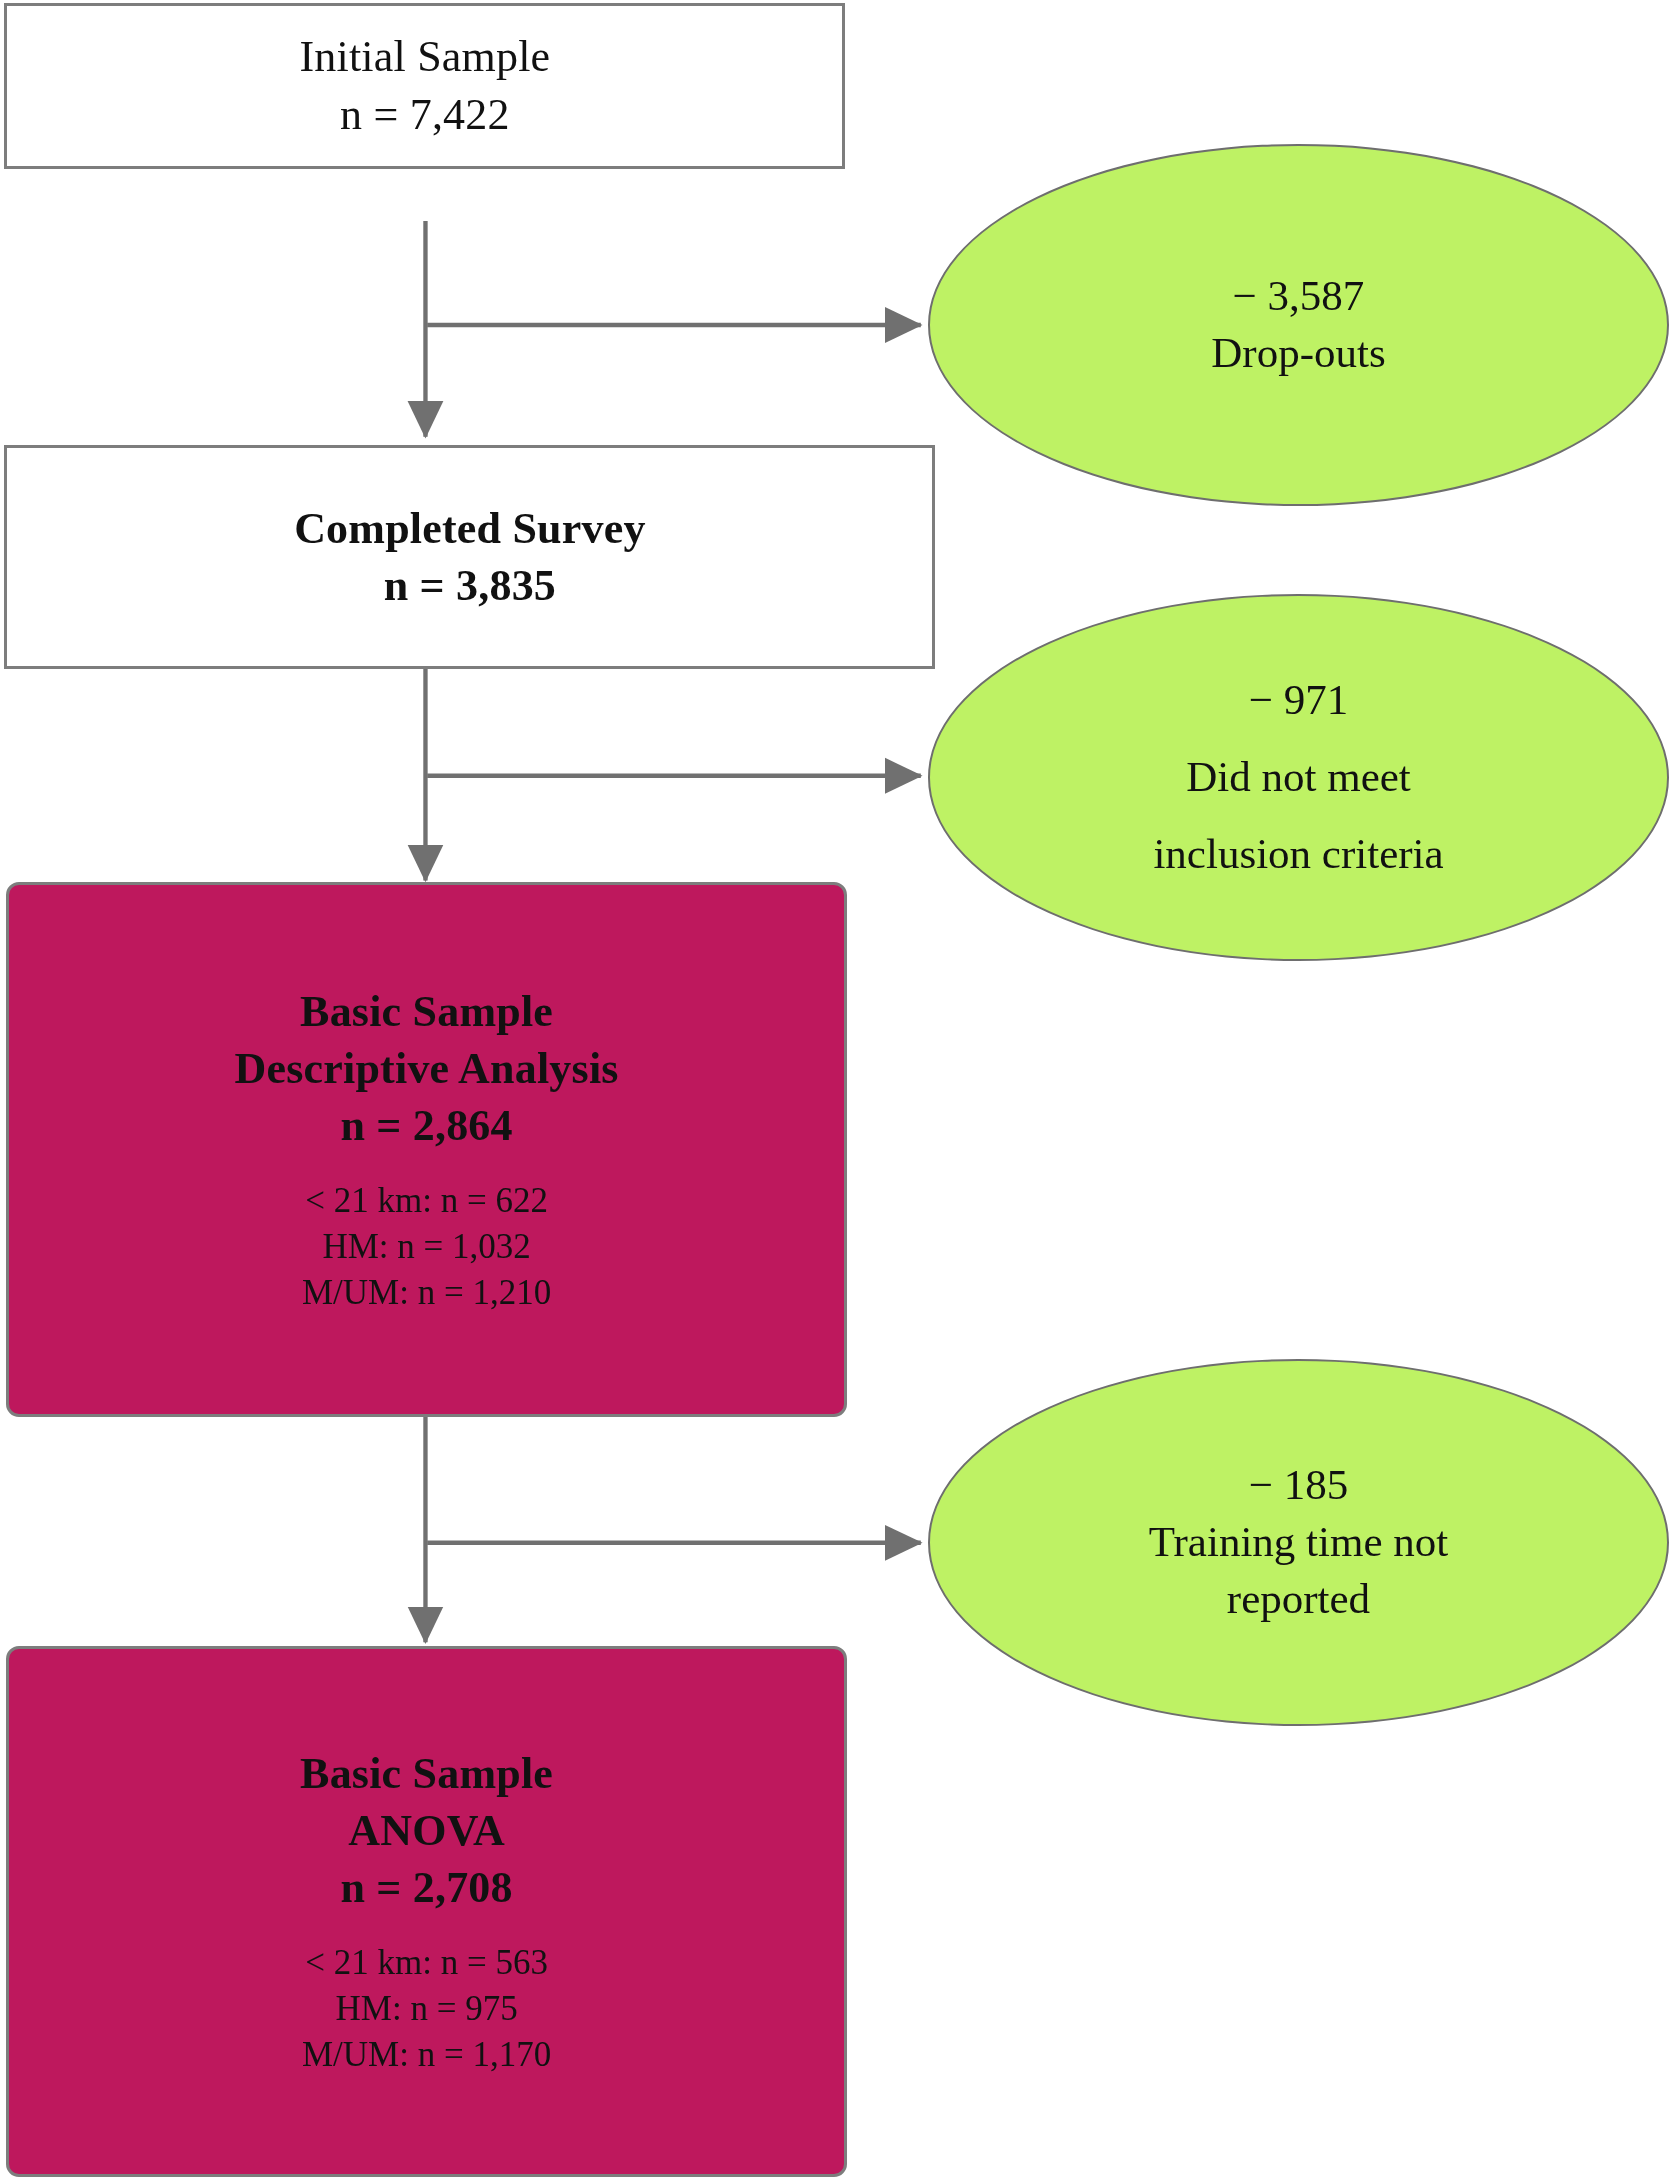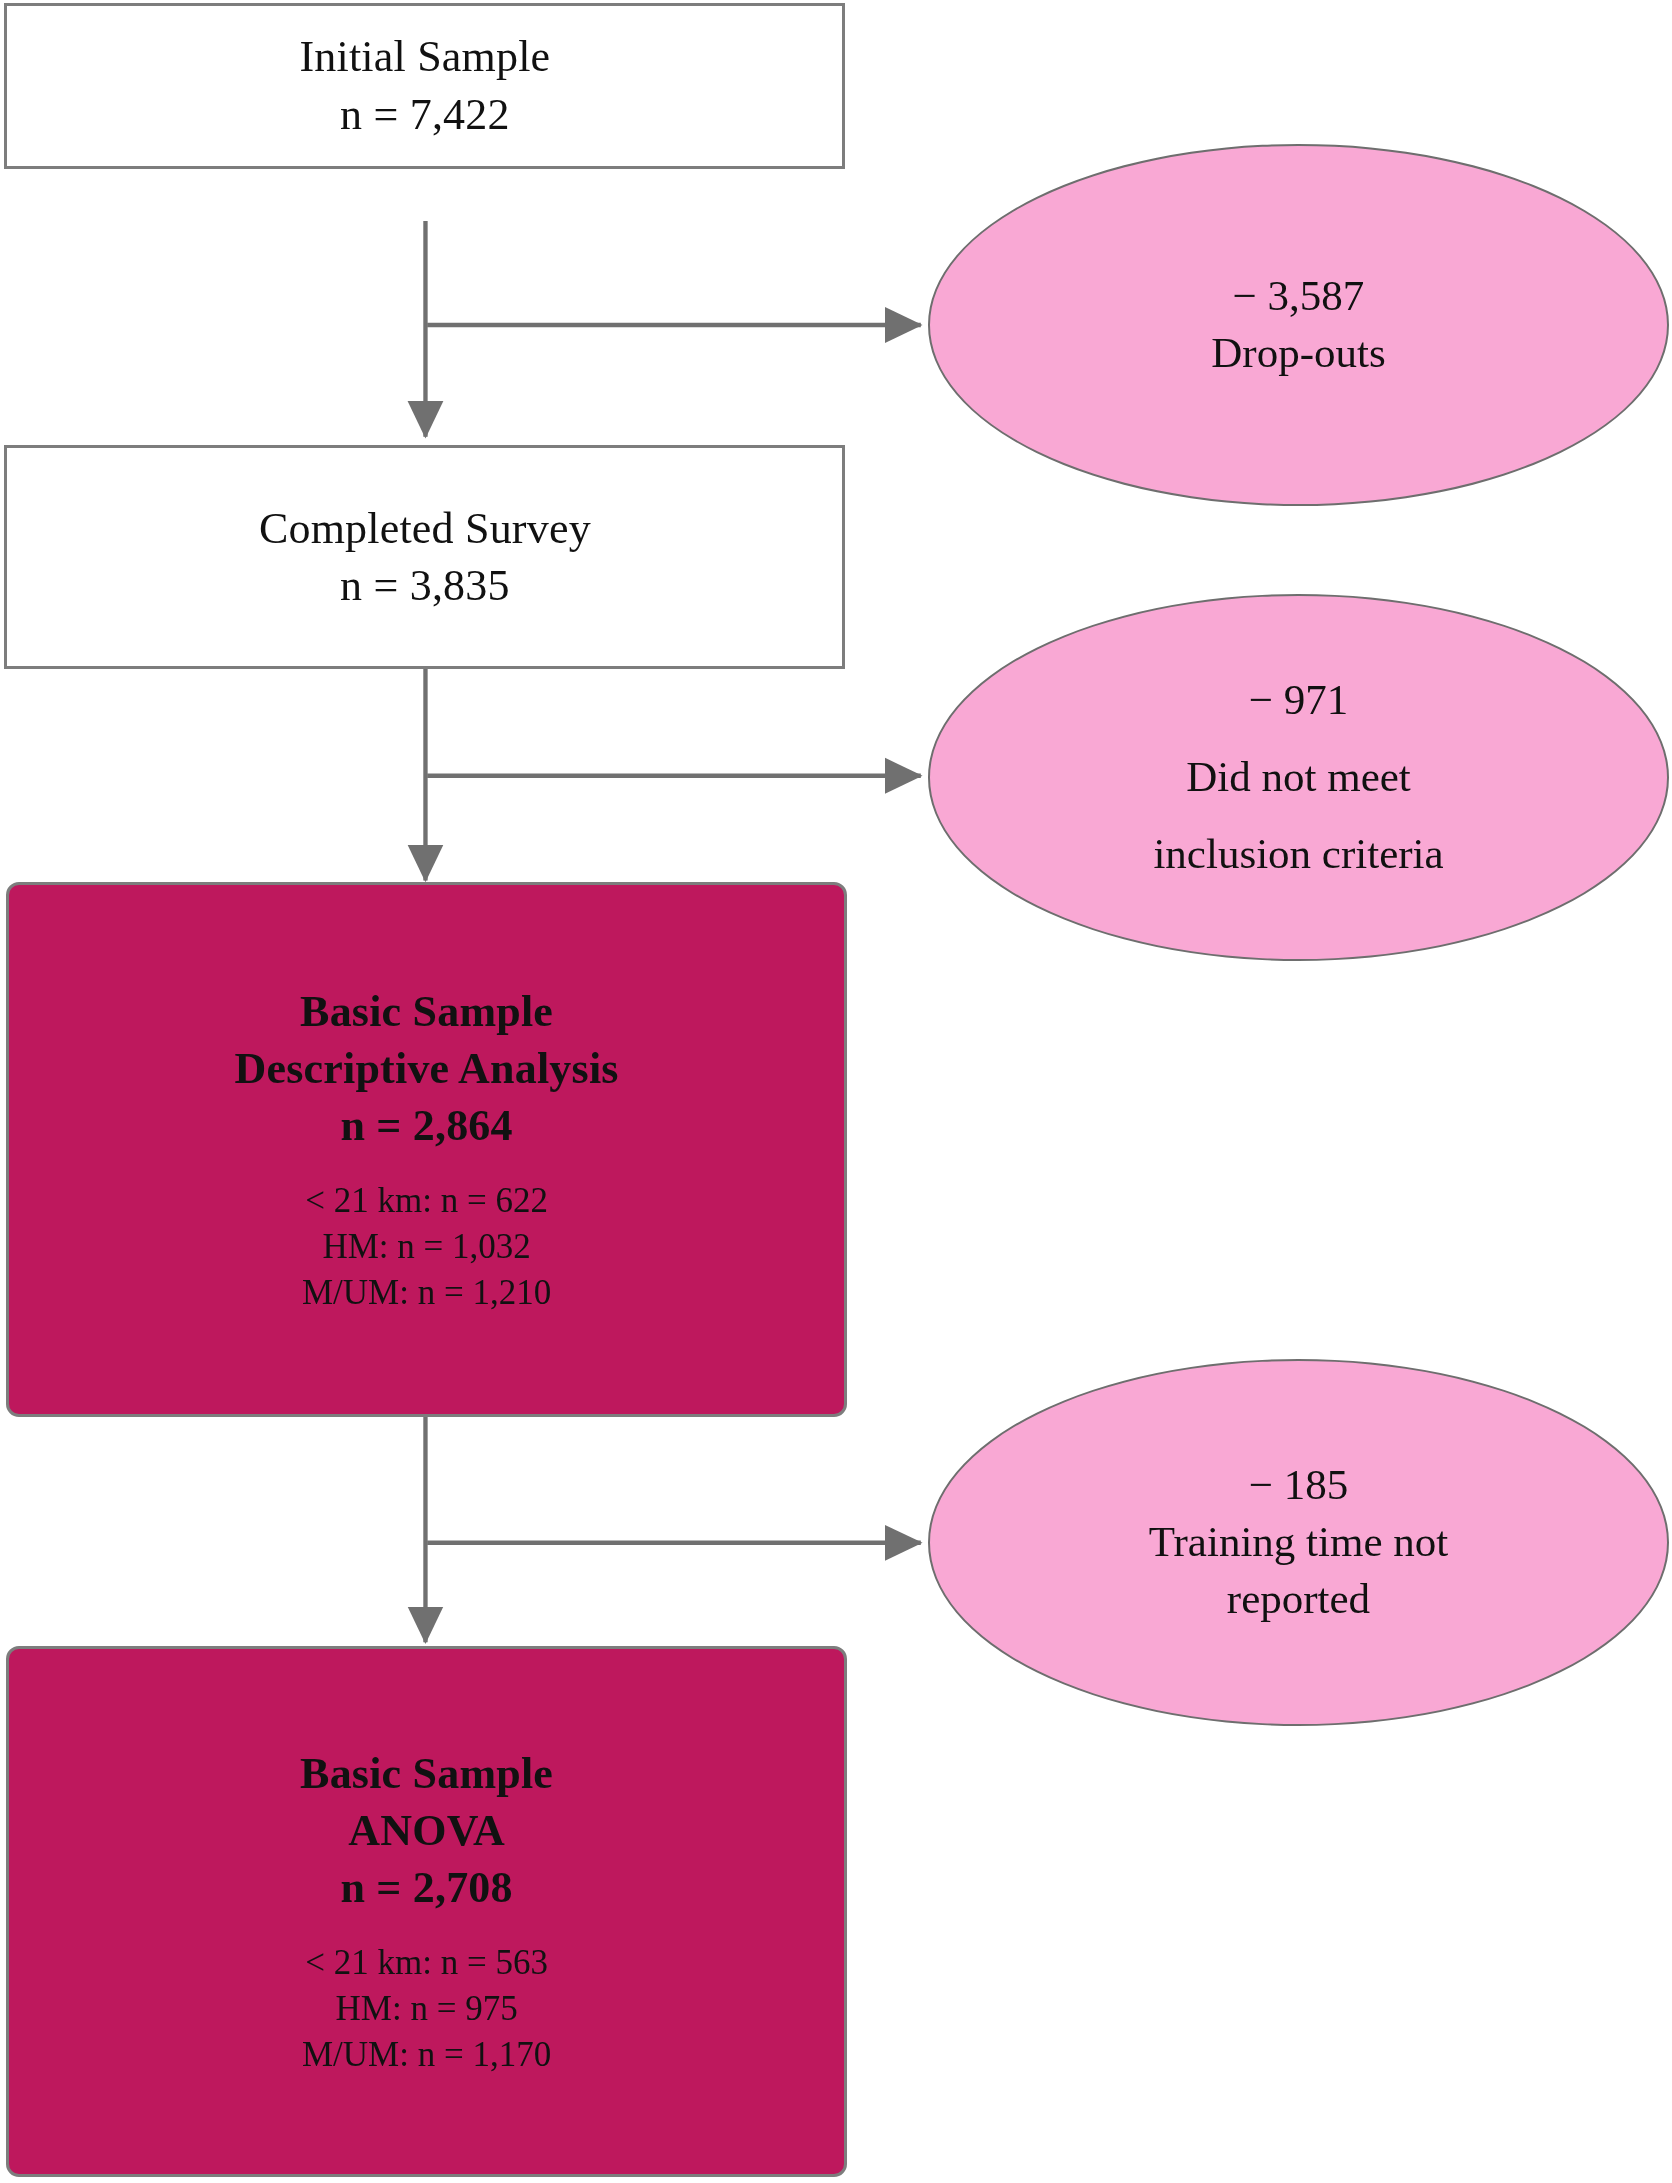--- a/index.html
+++ b/index.html
@@ -50,21 +50,21 @@
     line-height: 1.32;
     white-space: nowrap;
   }
 
   
   .node-ellipse {
     position: absolute;
     box-sizing: border-box;
     border: 2.6px solid #6e6e6e;
     border-radius: 50%;
-    background: #f9a8d4;
+    background: #bef264;
     display: flex;
     flex-direction: column;
     align-items: center;
     justify-content: center;
     text-align: center;
   }
   .ellipse-line {
     font-size: 43px;
     line-height: 1.32;
     white-space: nowrap;
@@ -120,21 +120,21 @@
   <div class="node-box" style="left:4.4px; top:2.6px; width:841px; height:166px;">
     <div class="node-line">Initial Sample</div>
     <div class="node-line">n = 7,422</div>
   </div>
 
   <div class="node-ellipse" style="left:928px; top:144px; width:741px; height:362px;">
     <div class="ellipse-line">− 3,587</div>
     <div class="ellipse-line">Drop-outs</div>
   </div>
 
-  <div class="node-box" style="left:4.4px; top:445px; width:841px; height:224px;">
+  <div class="node-box" style="left:4.4px; top:445px; width:931px; height:224px;font-weight:bold;">
     <div class="node-line">Completed Survey</div>
     <div class="node-line">n = 3,835</div>
   </div>
 
   <div class="node-ellipse" style="left:928px; top:594px; width:741px; height:367px;gap:20px;">
     <div class="ellipse-line">− 971</div>
     <div class="ellipse-line">Did not meet</div>
     <div class="ellipse-line">inclusion criteria</div>
   </div>
 

